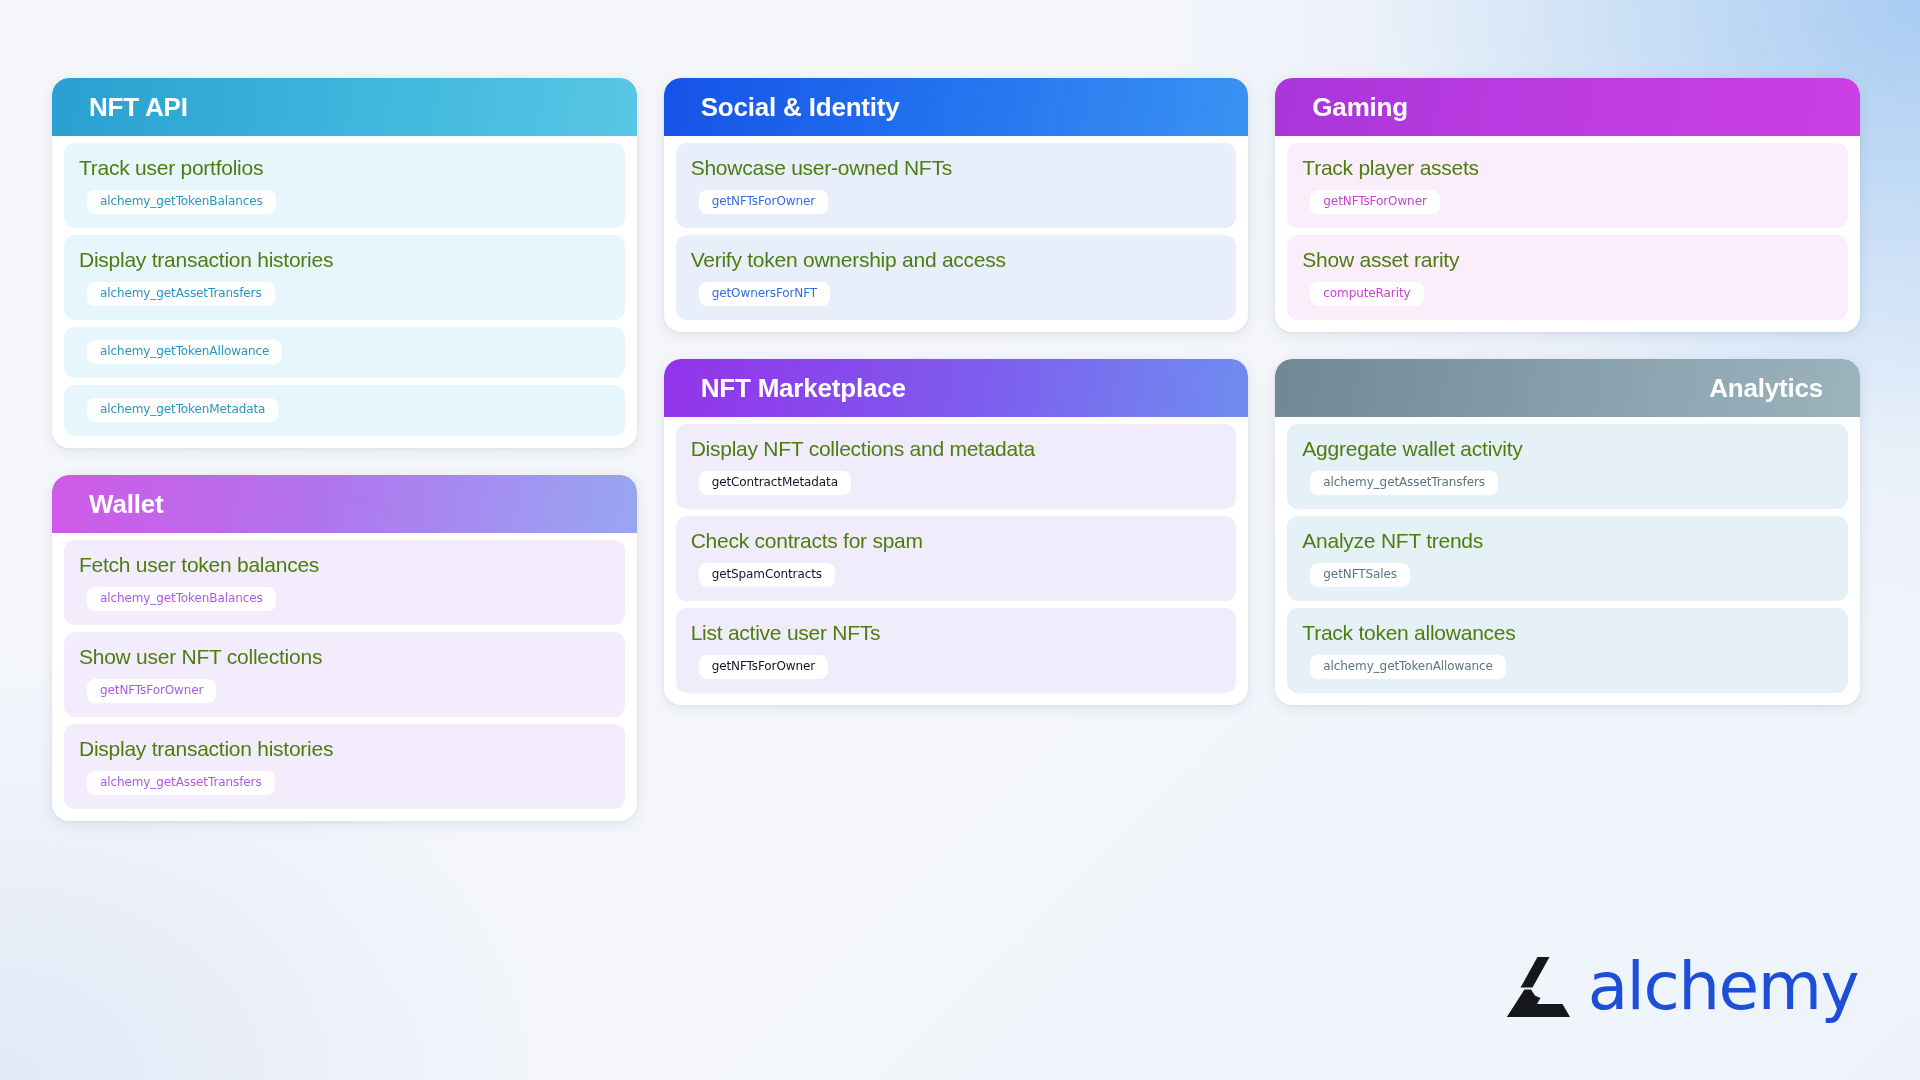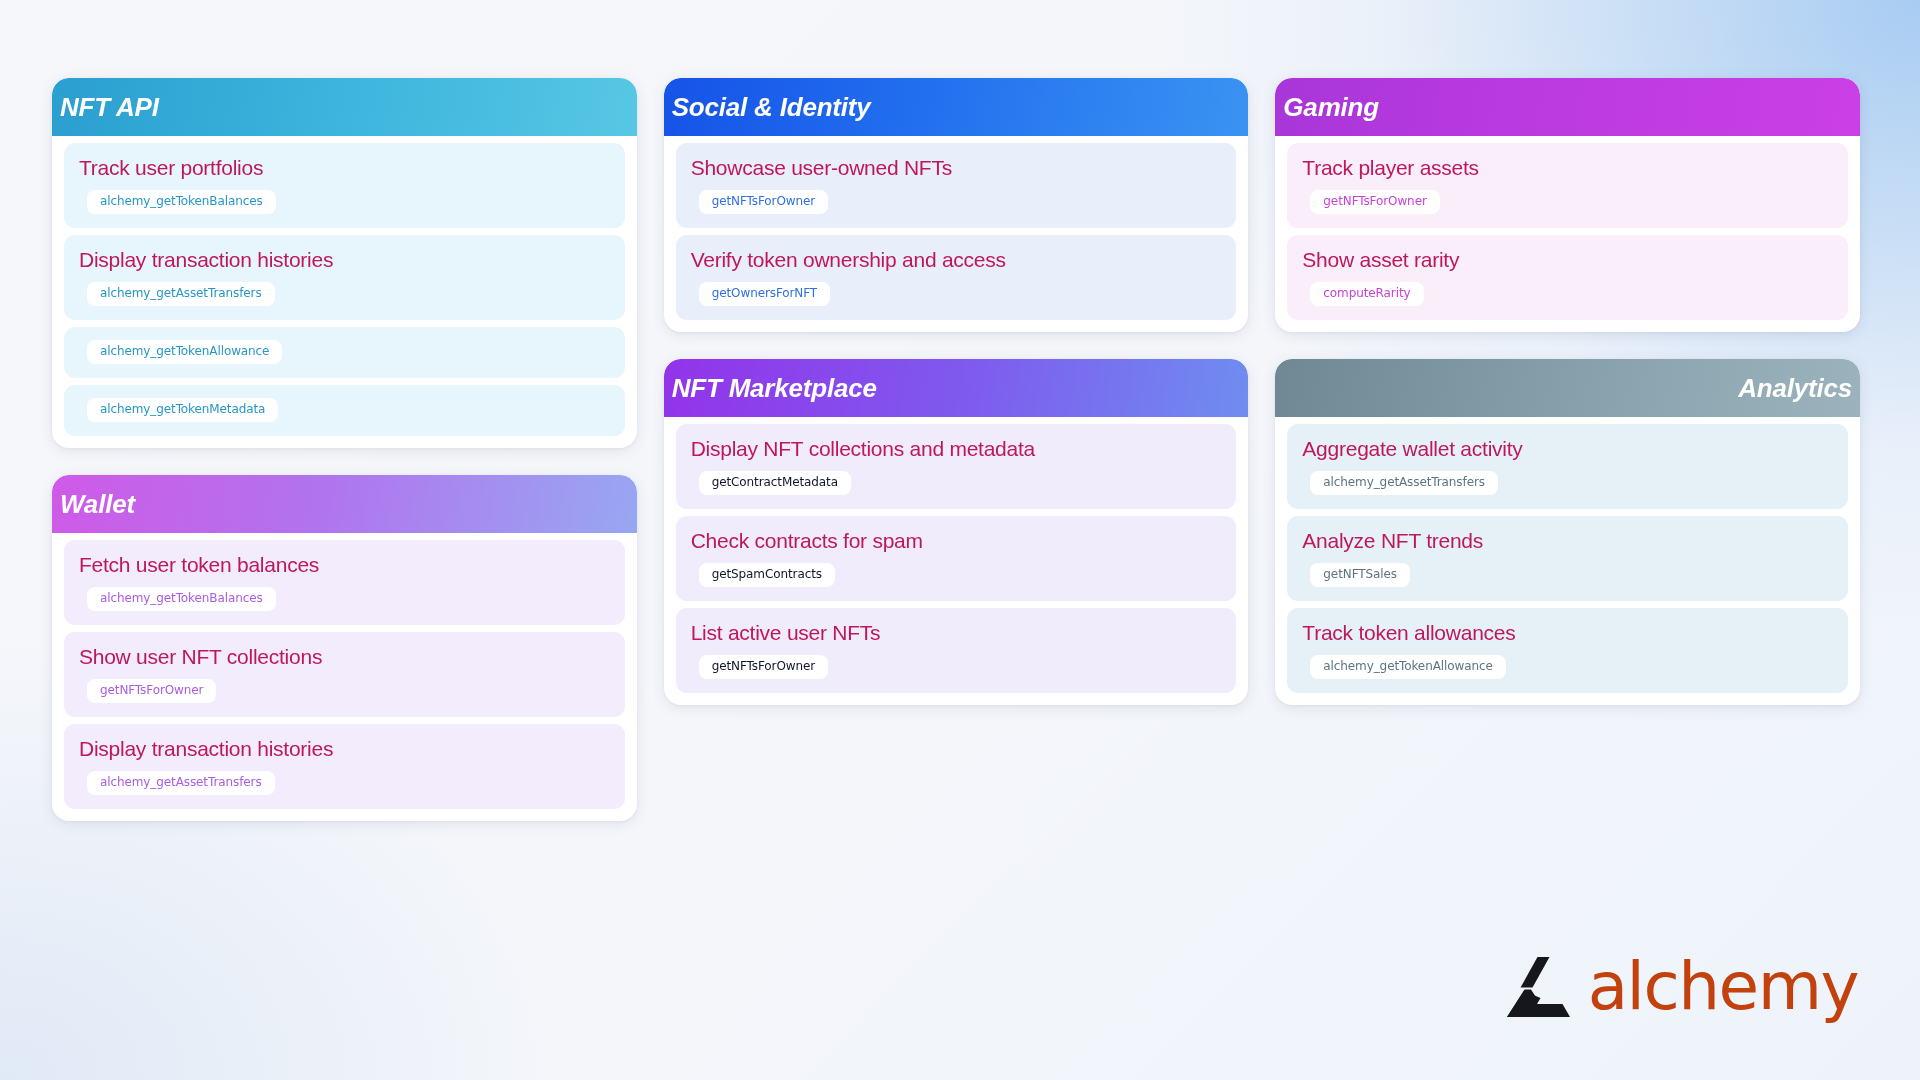--- a/index.html
+++ b/index.html
@@ -49,23 +49,22 @@
     background: #ffffff;
     border-radius: 17px;
     overflow: hidden;
     box-shadow: 0 3px 14px rgba(45,65,110,0.10), 0 1px 3px rgba(45,65,110,0.06);
   }
 
   .card-header {
     height: 58px;
     display: flex;
     align-items: center;
-    padding: 0 8px;
+    padding: 0 37px;
     border-radius: 17px 17px 0 0;
-    font-style: italic;
   }
 
   .card-title {
     color: #ffffff;
     font-size: 26px;
     font-weight: bold;
     letter-spacing: -0.2px;
     line-height: 1;
   }
 
@@ -76,21 +75,21 @@
     gap: 7px;
   }
 
   .row {
     border-radius: 11px;
     padding: 13px 15px 14px 15px;
   }
 
   .row-label {
     font-size: 21px;
-    color: #be185d;
+    color: #4d7c0f;
     line-height: 1.18;
     letter-spacing: -0.25px;
     margin-bottom: 9px;
   }
 
   .badge {
     display: inline-block;
     background: #ffffff;
     border-radius: 8px;
     padding: 5px 13px 6px 13px;
@@ -138,21 +137,21 @@
     right: 62px;
     bottom: 60px;
     display: flex;
     align-items: center;
     gap: 17px;
   }
   #logo svg { display: block; }
   .logo-word {
     font-family: "DejaVu Sans", sans-serif;
     font-size: 66px;
-    color: #c2410c;
+    color: #1d4ed8;
     letter-spacing: -1.5px;
     line-height: 1;
     font-weight: normal;
   }
 </style>
 </head>
 <body>
 
 <div id="bg-wash"></div>
 

